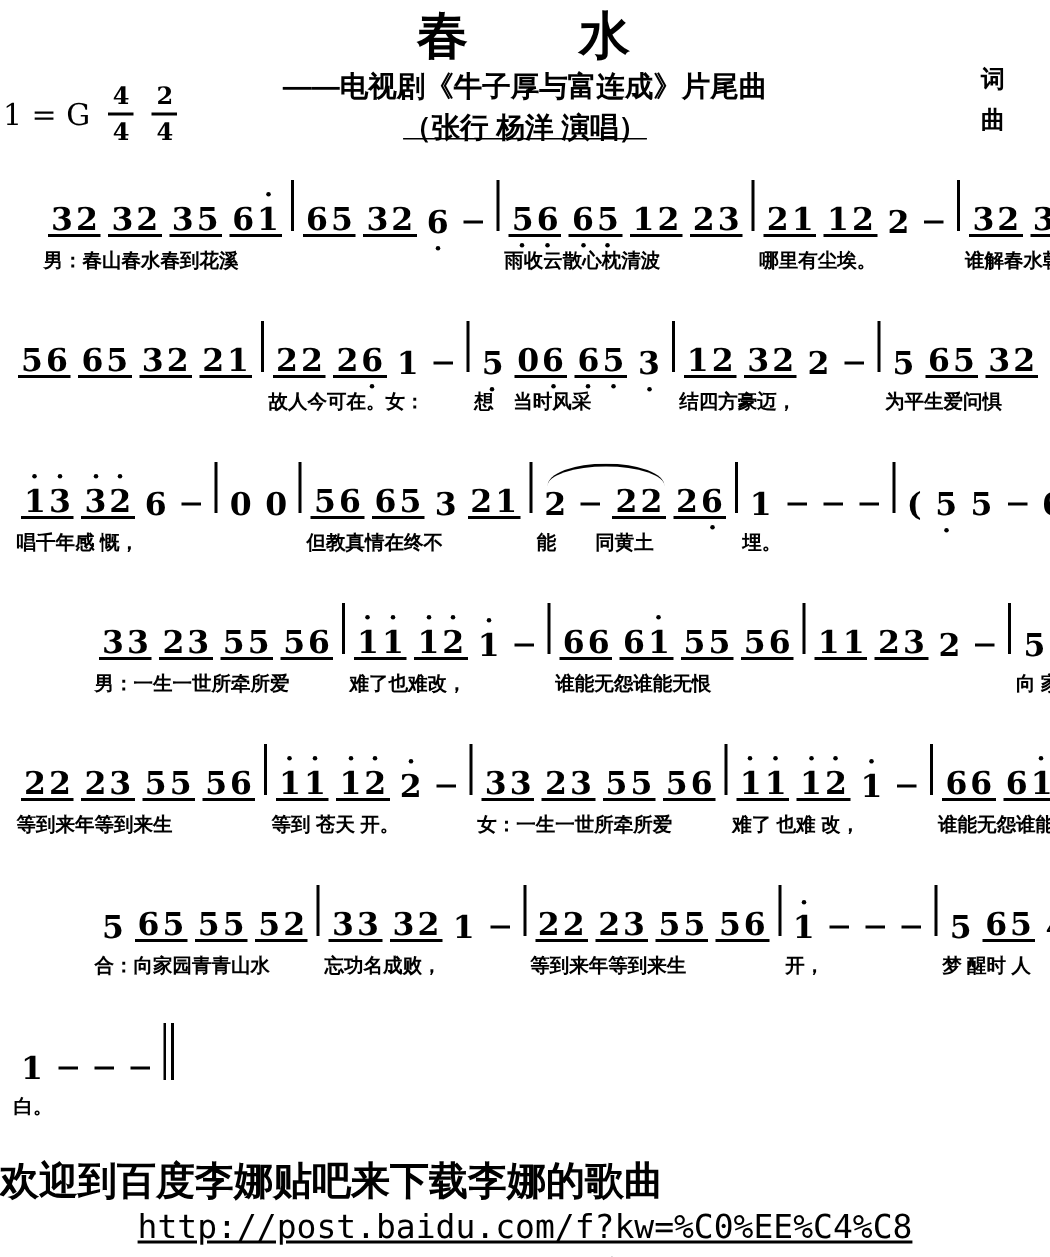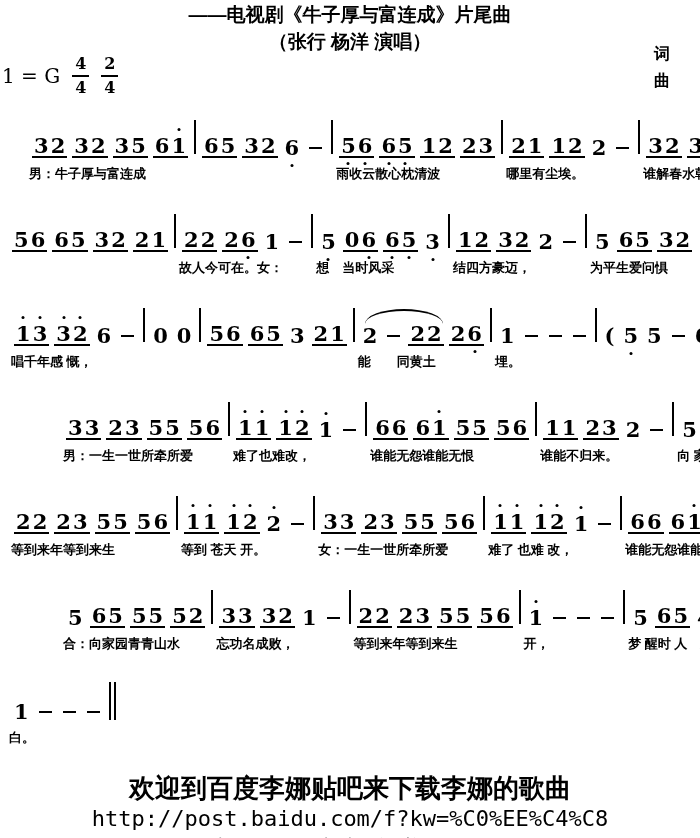--- a/index.html
+++ b/index.html
@@ -4,21 +4,21 @@
 <style>
   html,body{margin:0;padding:0;background:#fff;}
   body{width:700px;height:838px;overflow:hidden;color:#000;
        font-family:"Liberation Sans",sans-serif;}
   .page{position:relative;width:700px;height:838px;background:#fff;}
 
   
   header{position:relative;padding-top:2px;height:104px;}
   .title{text-align:center;font:700 34px/44px "Liberation Sans",sans-serif;letter-spacing:2px;}
   .subtitle{text-align:center;font:700 19px/26px "Liberation Sans",sans-serif;}
-  .performers{text-align:center;font:600 19px/28px "Liberation Sans",sans-serif;}
+  .performers{text-align:center;font:600 19px/28px "Liberation Sans",sans-serif;text-decoration:underline;}
   .keysig{position:absolute;left:2px;top:56px;display:flex;align-items:center;
           font:400 20px "DejaVu Serif",serif;}
   .frac{display:inline-flex;flex-direction:column;align-items:center;margin-left:12px;
         font:700 16px/1 "DejaVu Serif",serif;}
   .frac .num{padding:0 3px 3px;border-bottom:2px solid #000;margin-bottom:3px;}
   .credits{position:absolute;right:30px;top:46px;display:flex;flex-direction:column;gap:11px;
            font:700 16px/1 "Liberation Sans",sans-serif;}
 
   
   .score{padding:8px 2px 0 2px;}
@@ -37,31 +37,32 @@
   .dash{width:13px;height:2px;background:#000;margin:0 3px 9px 3px;}
   .bar{width:2px;background:#000;height:34px;margin-top:6px;flex:none;}
   .bar.dbl{width:7px;background:repeating-linear-gradient(90deg,#000 0 2px,#fff 2px 5px,#000 5px 7px);height:38px;margin-top:4px;}
   .slur{position:absolute;top:7px;left:8px;width:60%;height:13px;
         border-top:2px solid #000;border-radius:50% 50% 0 0/100% 100% 0 0;}
   .lyric{font:700 13px/1.25 "Liberation Sans",sans-serif;white-space:pre;
          padding:6px 1px 0 1px;min-height:17px;}
 
   
   footer{position:relative;margin-top:2px;}
-  .banner{text-align:center;font:700 26px/32px "DejaVu Serif",serif;}
-  .url{text-align:center;font:400 22px/30px "DejaVu Sans Mono",monospace;}
+  .banner{text-align:left;font:700 26px/32px "DejaVu Serif",serif;}
+  .url{text-align:center;font:400 22px/30px "DejaVu Sans Mono",monospace;text-decoration:underline;}
   .footrow{position:relative;height:30px;margin-top:2px;}
   .recorder{position:absolute;left:210px;bottom:4px;font:400 21px "DejaVu Serif",serif;}
 </style>
 </head>
 <body>
 
 <div class="page">
 
   <header>
+    <div class="title">春　　水</div>
     <div class="subtitle">——电视剧《牛子厚与富连成》片尾曲</div>
     <div class="performers">（张行 杨洋 演唱）</div>
     <div class="keysig">
       <span>1 = G</span>
       <span class="frac">
         <span class="num">4</span>
         <span class="den">4</span>
       </span>
       <span class="frac">
         <span class="num">2</span>
@@ -89,21 +90,21 @@
               </span>
               <span class="grp u">
                 <span class="ch">3</span>
                 <span class="ch">5</span>
               </span>
               <span class="grp u">
                 <span class="ch">6</span>
                 <span class="ch">1<i class="da"></i></span>
               </span>
             </div>
-            <div class="lyric">男：牛子厚与富连成</div>
+            <div class="lyric">男：春山春水春到花溪</div>
           </div>
           <span class="bar"></span>
           <div class="measure">
             <div class="notes">
               <span class="grp u">
                 <span class="ch">6</span>
                 <span class="ch">5</span>
               </span>
               <span class="grp u">
                 <span class="ch">3</span>
@@ -313,20 +314,21 @@
                 <span class="ch">5</span>
               </span>
               <span class="grp">
                 <span class="ch">3</span>
               </span>
               <span class="grp u">
                 <span class="ch">2</span>
                 <span class="ch">1</span>
               </span>
             </div>
+            <div class="lyric">但教真情在终不</div>
           </div>
           <span class="bar"></span>
           <div class="measure">
             <div class="notes">
               <i class="slur"></i>
               <span class="grp">
                 <span class="ch">2</span>
               </span>
               <span class="dash"></span>
               <span class="grp u">
@@ -445,21 +447,20 @@
               </span>
               <span class="grp u">
                 <span class="ch">2</span>
                 <span class="ch">3</span>
               </span>
               <span class="grp">
                 <span class="ch">2</span>
               </span>
               <span class="dash"></span>
             </div>
-            <div class="lyric">谁能不归来。</div>
           </div>
           <span class="bar"></span>
           <div class="measure">
             <div class="notes">
               <span class="grp">
                 <span class="ch">5</span>
               </span>
             </div>
             <div class="lyric">向 家园 青青 山水</div>
           </div>

